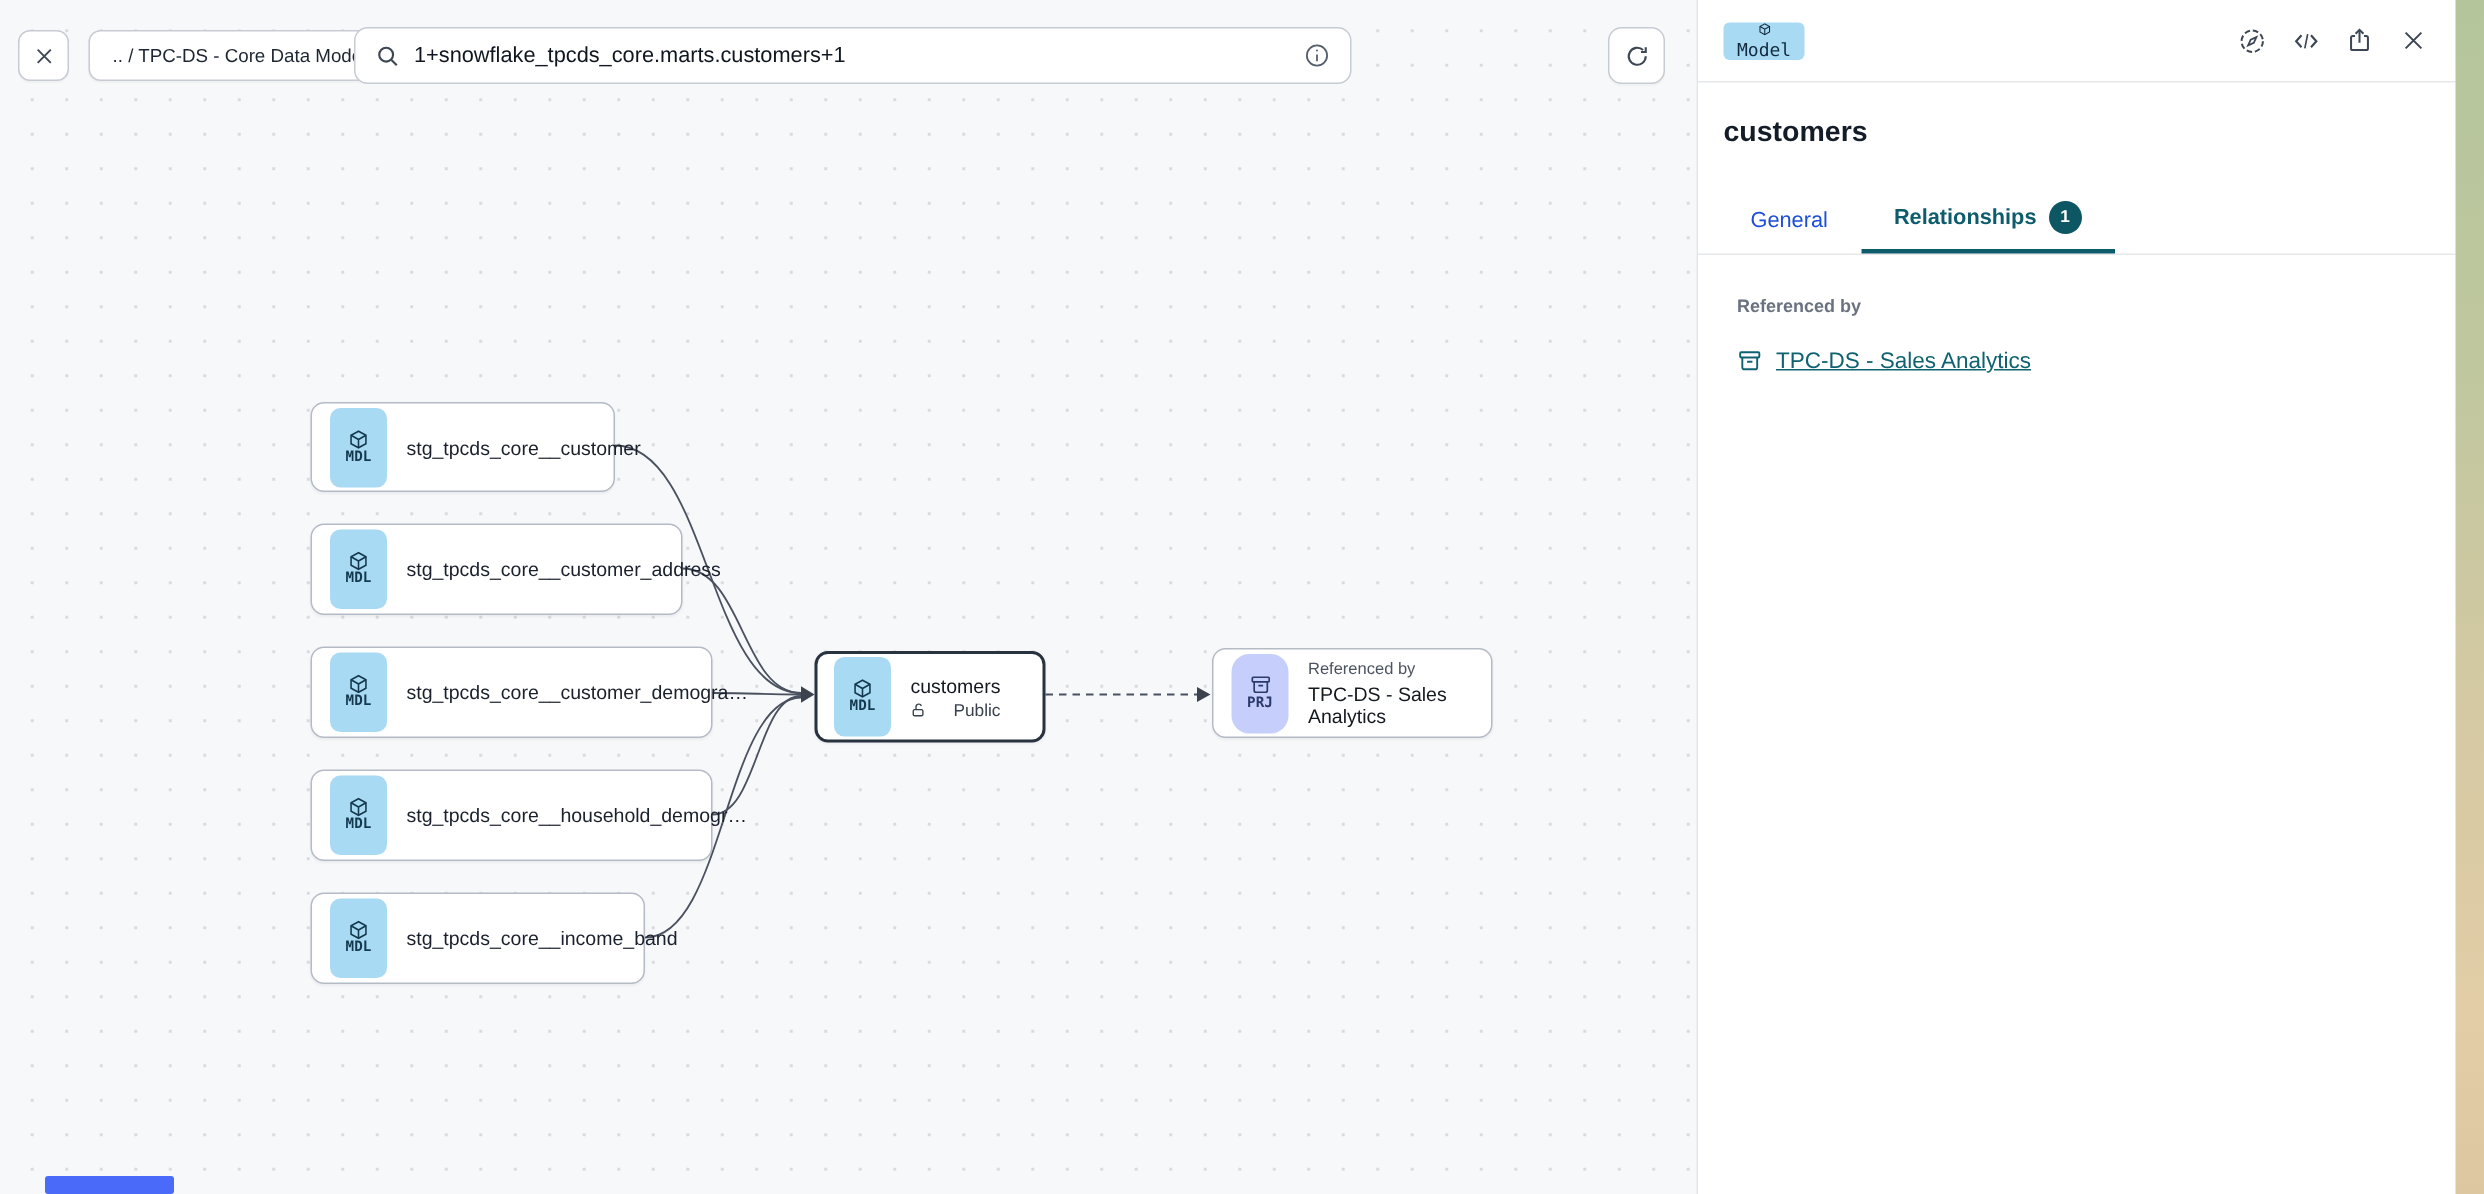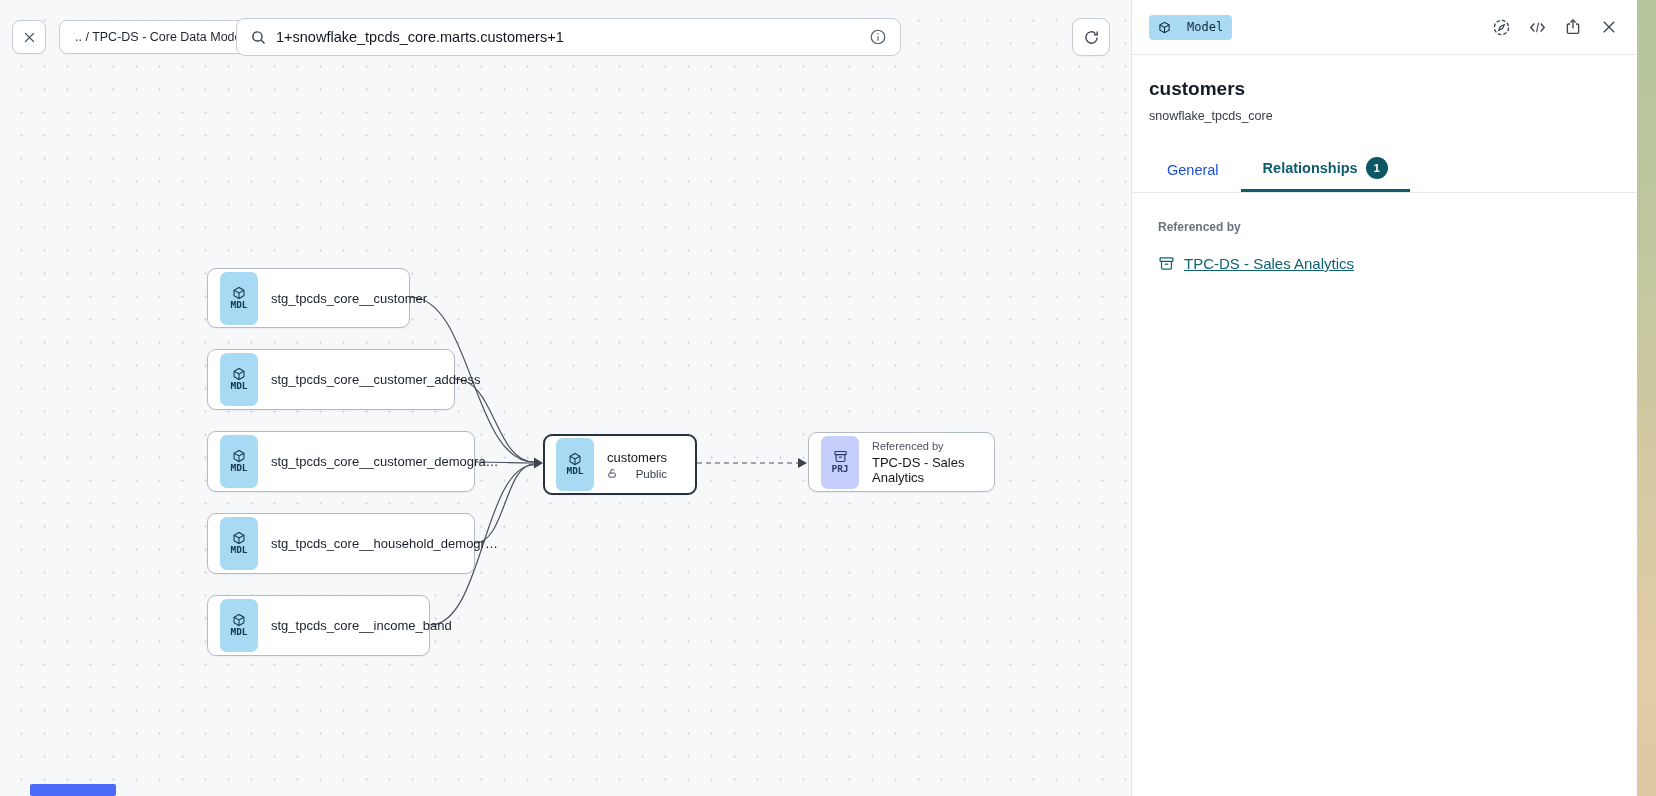--- a/index.html
+++ b/index.html
@@ -40,21 +40,21 @@
     position:absolute; background:#fff; border:1px solid #b5bbc5; border-radius:9px;
     display:flex; align-items:center; gap:13px; padding:10px 12px;
     box-shadow:0 1px 2px rgba(16,24,40,.05); cursor:pointer;
   }
   .node.selected { border:2px solid #29323f; }
   .nbadge {
     width:38px; height:53px; min-width:38px; border-radius:7px; background:#a8daf4;
     display:flex; flex-direction:column; align-items:center; justify-content:center;
     color:#14394e;
   }
-  .nbadge.prj { background:#c6cefb; color:#2b3a6b; }
+  .nbadge.prj { background:#c6cefb; color:#2b3a6b;border-radius:12px; }
   .nbadge .blabel { font-family:"DejaVu Sans Mono",monospace; font-size:9.5px; font-weight:bold; line-height:1.1; }
   .nlabel { font-size:13px; color:#1a202c; white-space:nowrap; }
   .ncol { display:flex; flex-direction:column; gap:3px; }
   .ntitle { font-size:13px; color:#14191f; }
   .nsub { font-size:11.5px; color:#39414d; display:flex; align-items:center; gap:4px;justify-content:space-between; }
   .nsub-top { font-size:11px; color:#4c5360; }
 
   .n1 { left:207px; top:268px; width:203px; height:60px; }
   .n2 { left:207px; top:349px; width:248px; height:61px; }
   .n3 { left:207px; top:431px; width:268px; height:61px; }
@@ -69,22 +69,22 @@
   .panel {
     position:absolute; left:1131px; top:0; width:506px; height:796px;
     background:#fff; border-left:1px solid #e2e4e9;
   }
   .panel-header {
     height:55px; border-bottom:1px solid #e6e8ec; display:flex; align-items:center;
     padding:0 17px;
   }
   .type-chip {
     background:#a8daf4; color:#10293c; border-radius:4px; height:25px; padding:0 9px;
-    display:flex; align-items:center; gap:16px;
-    font-family:"DejaVu Sans Mono",monospace; font-size:12px;
+    display:flex; align-items:center; gap:2px;
+    font-family:"DejaVu Sans Mono",monospace; font-size:12px;flex-direction:column;
   }
   .hdr-icons { margin-left:auto; display:flex; align-items:center; gap:14px; color:#3d4653; }
   .hdr-icons .ibtn { display:flex; align-items:center; justify-content:center; width:22px; height:22px; cursor:pointer; }
 
   .panel-title { font-size:19px; font-weight:bold; color:#141c27; margin:23px 17px 0; }
   .panel-sub { font-size:12.5px; color:#333b47; margin:9px 17px 0; }
 
   .tabs { display:flex; align-items:stretch; margin-top:24px; border-bottom:1px solid #e6e8ec; padding-left:13px; }
   .tab { height:45px; display:flex; align-items:center; gap:8px; padding:0 22px; font-size:14.5px; cursor:pointer; }
   .tab.inactive { color:#1d4ed8; }
@@ -280,21 +280,20 @@
       </span>
       <span class="ibtn">
         <svg width="18" height="18" viewBox="0 0 24 24" fill="none" stroke="currentColor" stroke-width="1.8">
             <path d="M5 5l14 14M19 5 5 19"></path>
           </svg>
       </span>
     </span>
   </div>
 
   <div class="panel-title">customers</div>
-  <div class="panel-sub">snowflake_tpcds_core</div>
 
   <div class="tabs">
     <span class="tab inactive">
       <span>General</span>
     </span>
     <span class="tab active">
       <span>Relationships</span>
       <span class="tab-badge">1</span>
     </span>
   </div>

